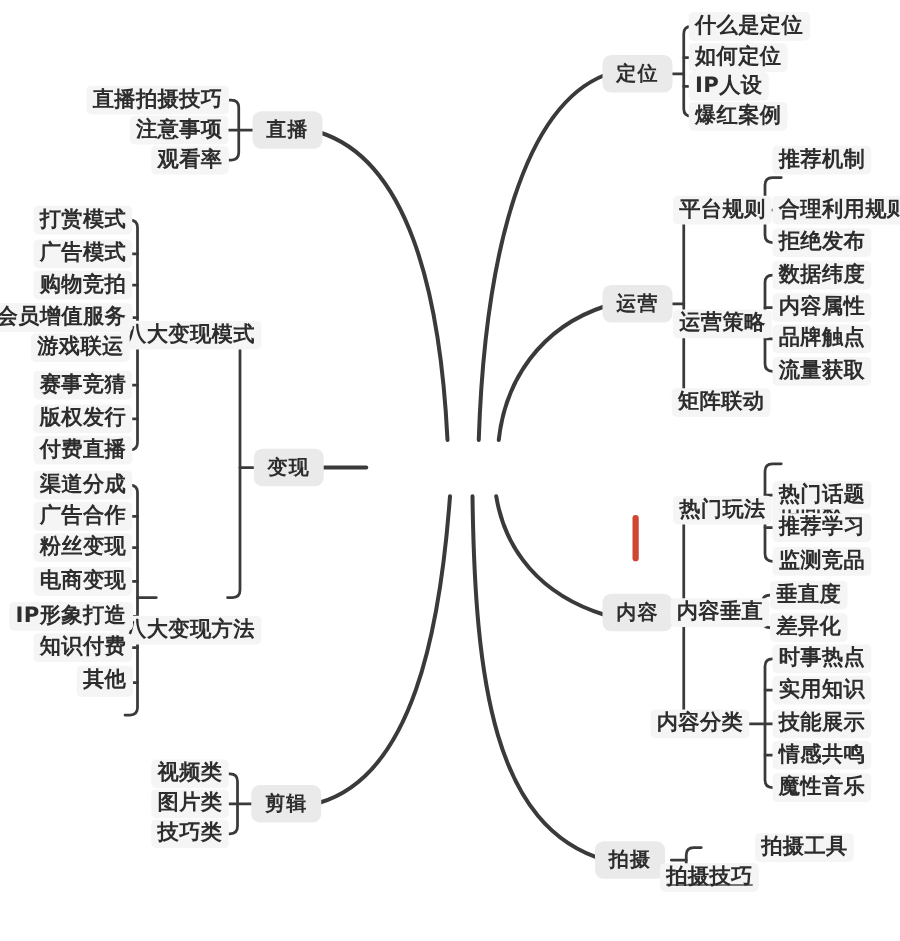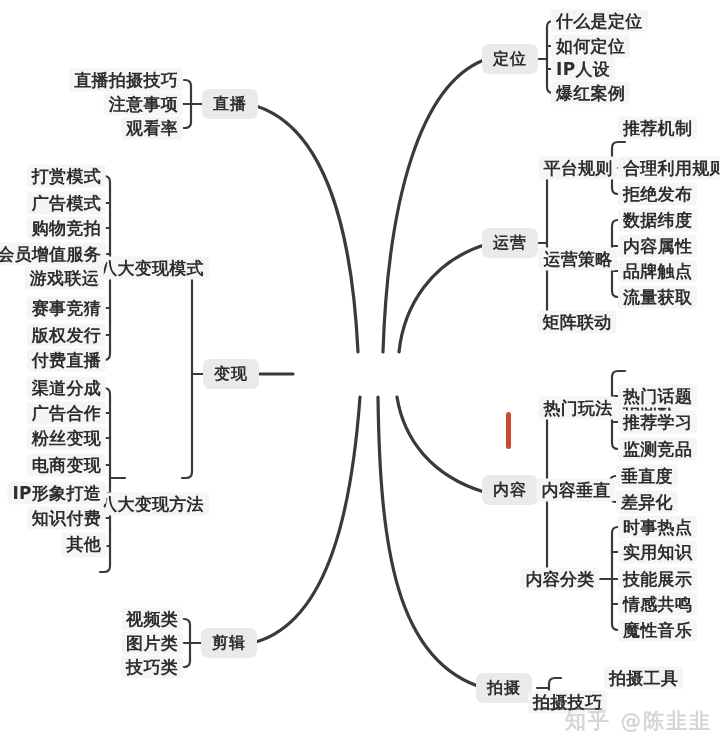--- a/index.html
+++ b/index.html
@@ -167,14 +167,13 @@
       <div class="node label anchor-left" style="left: 618px; top: 579px;">技能展示</div>
       <div class="node label anchor-left" style="left: 618px; top: 604px;">情感共鸣</div>
       <div class="node label anchor-left" style="left: 618px; top: 630px;">魔性音乐</div>
       <div class="node label anchor-left" style="left: 580px; top: 678px; margin-left: 24px;">拍摄工具</div>
       <div class="node label anchor-left" style="left: 528px; top: 702px; text-decoration: underline;">拍摄技巧</div>
     </div>
 
 
   <div id="red-marker"></div>
 
-  <div id="watermark">知乎 @陈韭韭</div>
 </div>
 
 </body></html>

